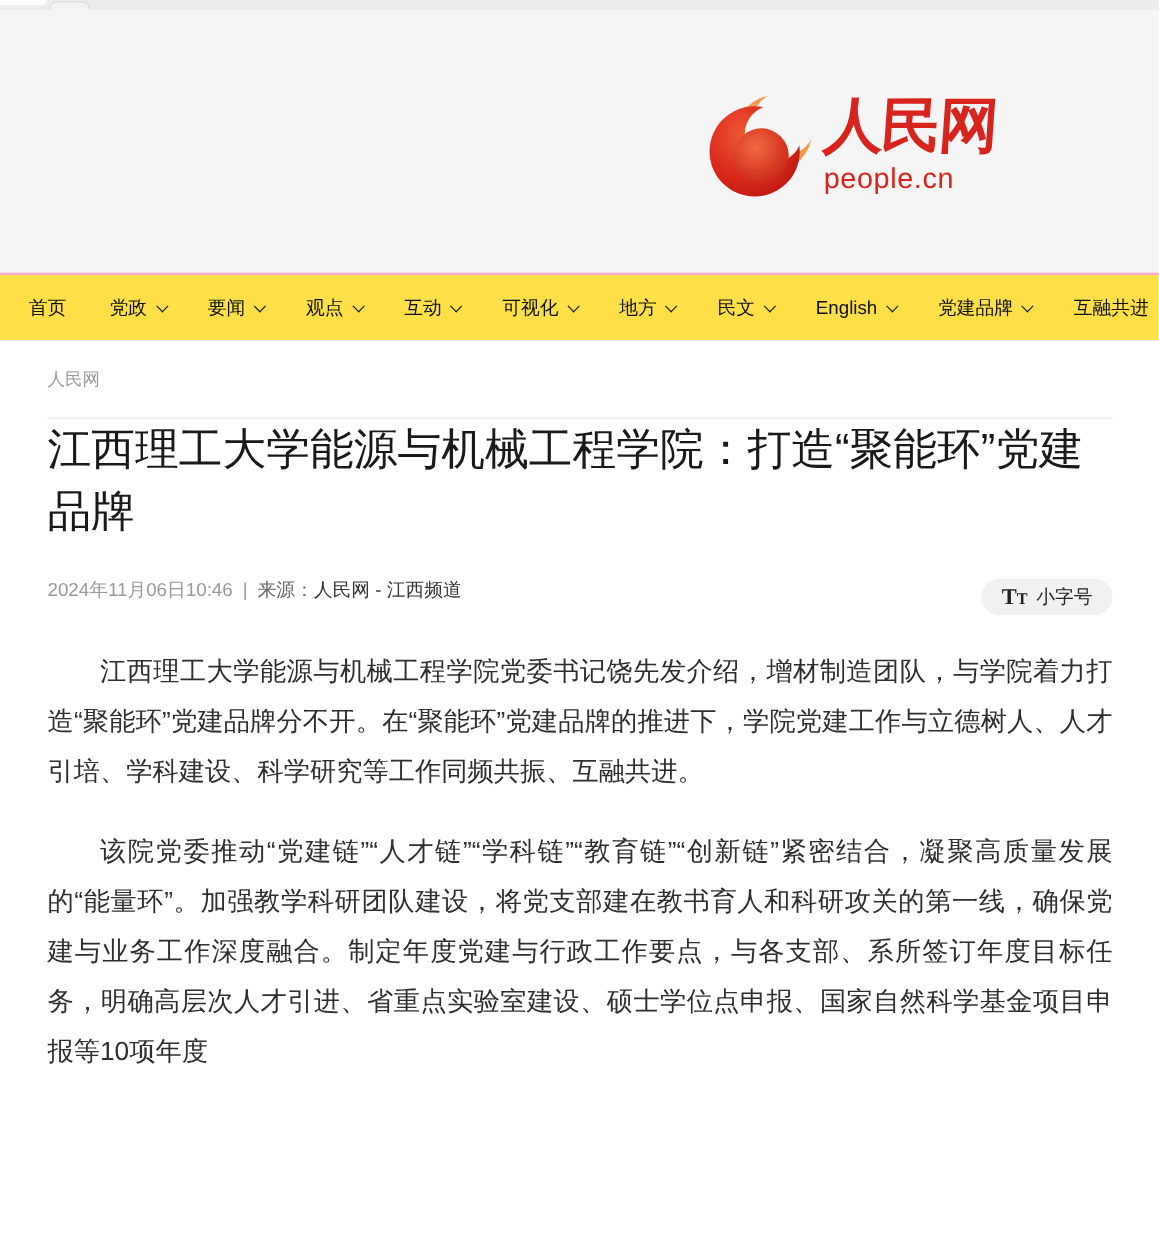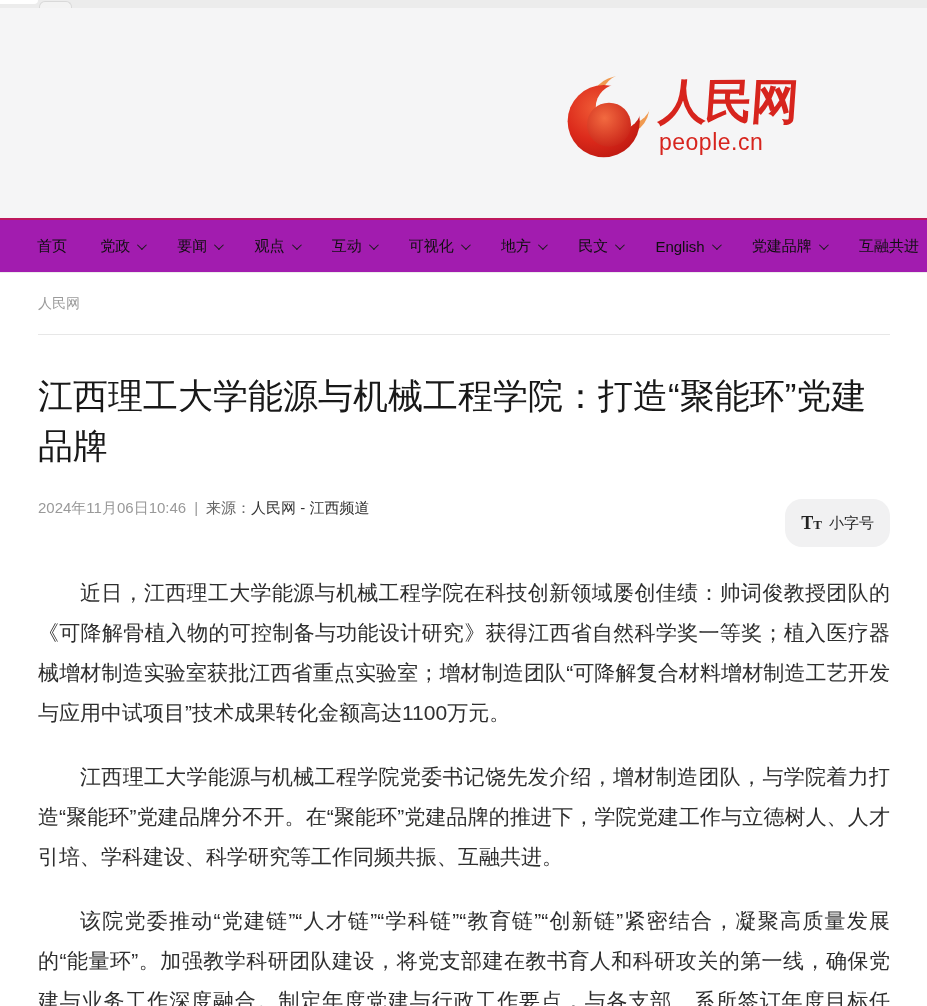--- a/index.html
+++ b/index.html
@@ -15,41 +15,41 @@
   
   .site-header { position: relative; height: 210px; background: #f5f5f6; }
   .logo-wrap { position: absolute; left: 565px; top: 60px; display: flex; align-items: flex-start; cursor: pointer; }
   .logo-mark { width: 88px; height: 94px; }
   .logo-texts { margin-left: 6px; padding-top: 6px; }
   .logo-cn { font-size: 48px; line-height: 56px; font-weight: 700; color: #d7241d; letter-spacing: -2px;
     font-family: "Liberation Serif", "DejaVu Serif", serif; transform: skewX(-4deg); }
   .logo-en { font-size: 23px; line-height: 24px; font-weight: 400; color: #d7241d; letter-spacing: 0.5px; }
 
   
-  .navbar { height: 55px; background: #a21caf; border-top: 2px solid #be185d; border-bottom: 1px solid #ececec;
-    display: flex; align-items: center; justify-content: space-between; padding: 0 8px 0 37px; }
+  .navbar { height: 55px; background: #fde047; border-top: 2px solid #f9a8d4; border-bottom: 1px solid #ececec;
+    display: flex; align-items: center; justify-content: space-between; padding: 0 8px 0 23px; }
   .nav-item { display: flex; align-items: center; font-size: 15px; color: #0f0f0f; cursor: pointer; white-space: nowrap; }
   .chev { display: inline-block; width: 7px; height: 7px; border-right: 1.5px solid #1a1a1a; border-bottom: 1.5px solid #1a1a1a;
     transform: rotate(45deg) translateY(-2px); margin-left: 7px; }
 
   
   .main { padding: 0 37px 0 38px; background: #ffffff; }
   .breadcrumb { padding-top: 22px; font-size: 14px; color: #9b9b9b; }
   .breadcrumb span { cursor: pointer; }
   .rule { margin-top: 21px; border-bottom: 1px solid #e7e7e7; }
 
-  .article-title { margin-top: 36px; font-size: 35px; line-height: 50px; font-weight: 500; color: #191919; }
+  .article-title { font-size: 35px; line-height: 50px; font-weight: 500; color: #191919; }
 
   .meta-row { margin-top: 28px; display: flex; align-items: flex-start; justify-content: space-between; }
   .meta-left { font-size: 15px; color: #999999; }
   .meta-left .sep { margin: 0 8px; color: #999999; }
   .meta-left .src-label { color: #666666; }
   .meta-left .src-name { color: #333333; }
 
-  .font-size-btn { border: none; background: #f1f1f2; border-radius: 17px; height: 48px; padding: 0 16px;
+  .font-size-btn { border: none; background: #f1f1f2; border-radius: 17px; height: 29px; padding: 0 16px;
     display: flex; align-items: center; font-size: 15px; color: #222222; cursor: pointer;
     font-family: "Liberation Sans", "DejaVu Sans", sans-serif; }
   .tt { font-family: "Liberation Serif", "DejaVu Serif", serif; color: #222; margin-right: 7px; font-weight: 600; }
   .tt .t1 { font-size: 18px; }
   .tt .t2 { font-size: 13px; }
 
   .article-body { margin-top: 26px; font-size: 21px; line-height: 40px; color: #2e2e2e; text-align: justify; }
   .article-body p { text-indent: 2em; margin-bottom: 24px; }
 </style>
 </head>
@@ -144,17 +144,16 @@
     <div class="meta-left">
       <span>2024年11月06日10:46</span><span class="sep">|</span><span class="src-label">来源：</span><span class="src-name">人民网 - 江西频道</span>
     </div>
     <button class="font-size-btn">
       <span class="tt"><span class="t1">T</span><span class="t2">T</span></span>
       <span>小字号</span>
     </button>
   </div>
 
   <div class="article-body">
-    <p>近日，江西理工大学能源与机械工程学院在科技创新领域屡创佳绩：帅词俊教授团队的《可降解骨植入物的可控制备与功能设计研究》获得江西省自然科学奖一等奖；植入医疗器械增材制造实验室获批江西省重点实验室；增材制造团队“可降解复合材料增材制造工艺开发与应用中试项目”技术成果转化金额高达1100万元。</p>
     <p>江西理工大学能源与机械工程学院党委书记饶先发介绍，增材制造团队，与学院着力打造“聚能环”党建品牌分不开。在“聚能环”党建品牌的推进下，学院党建工作与立德树人、人才引培、学科建设、科学研究等工作同频共振、互融共进。</p>
     <p>该院党委推动“党建链”“人才链”“学科链”“教育链”“创新链”紧密结合，凝聚高质量发展的“能量环”。加强教学科研团队建设，将党支部建在教书育人和科研攻关的第一线，确保党建与业务工作深度融合。制定年度党建与行政工作要点，与各支部、系所签订年度目标任务，明确高层次人才引进、省重点实验室建设、硕士学位点申报、国家自然科学基金项目申报等10项年度</p>
   </div>
 </div>
 
 </body></html>

